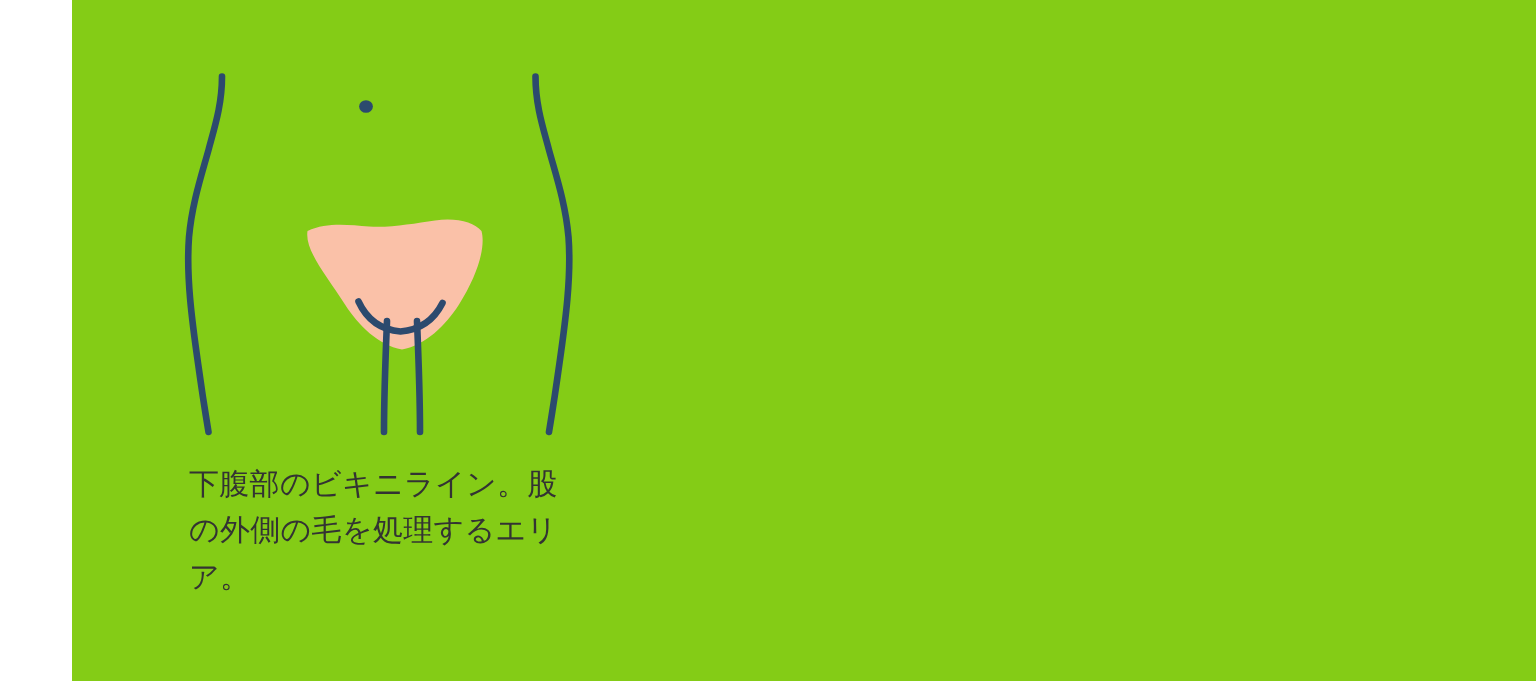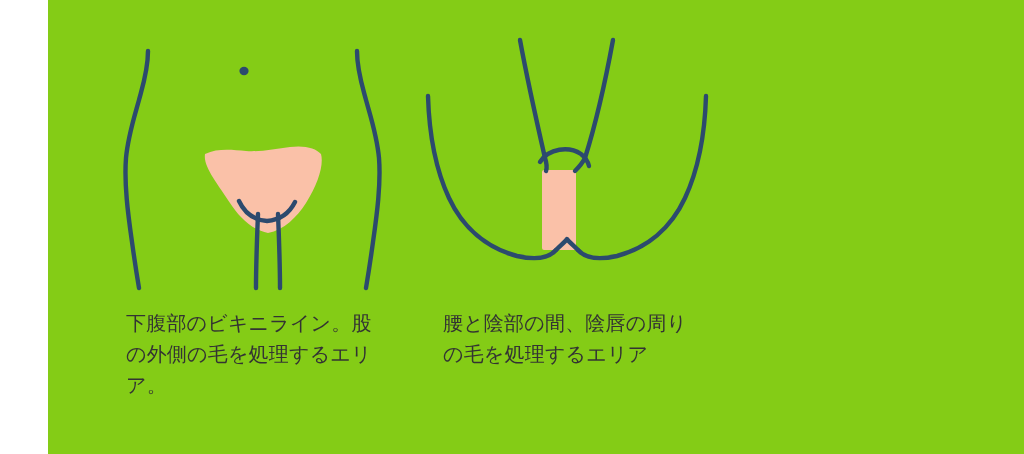--- a/index.html
+++ b/index.html
@@ -104,45 +104,15 @@
 
           <path d="M 170 196 C 171 220, 172 246, 172 270"></path>
         </g>
 
         <ellipse cx="136" cy="53" rx="4.6" ry="4.2" fill="#2c4a6e" stroke="none"></ellipse>
       </svg>
     </div>
     <div class="caption">下腹部のビキニライン。股の外側の毛を処理するエリア。</div>
   </div>
 
-  <div class="figure-col col-2">
-    <div class="illus-wrap">
-      <svg viewBox="0 0 320 282" xmlns="http://www.w3.org/2000/svg" aria-hidden="true">
-
-        <rect x="117" y="152" width="34" height="80" rx="2" ry="2" fill="#fac1a8" stroke="none"></rect>
-
-        <g fill="none" stroke="#2c4a6e" stroke-width="4.4" stroke-linecap="round" stroke-linejoin="round">
-
-          <path d="M 95 22 C 102 60, 112 105, 120 140 C 122 146, 122 150, 121 153"></path>
-
-          <path d="M 188 22 C 181 60, 171 105, 160 140 C 157 146, 153 150, 150 153"></path>
-
-          <path d="M 115 144 C 124 130, 144 128, 156 136 C 161 140, 163 144, 164 148"></path>
-
-          <path d="M 3 78
-                   C 4 112, 10 150, 24 180
-                   C 38 210, 62 230, 92 238
-                   C 110 242, 124 240, 131 232"></path>
-
-          <path d="M 281 78
-                   C 280 112, 274 150, 260 180
-                   C 246 210, 222 230, 192 238
-                   C 174 242, 160 240, 153 232"></path>
-
-          <path d="M 131 232 C 136 227, 140 224, 142 221 C 144 224, 148 227, 153 232"></path>
-        </g>
-      </svg>
-    </div>
-    <div class="caption">腰と陰部の間、陰唇の周りの毛を処理するエリア</div>
-  </div>
 
 
 </div>
 
 </body></html>

